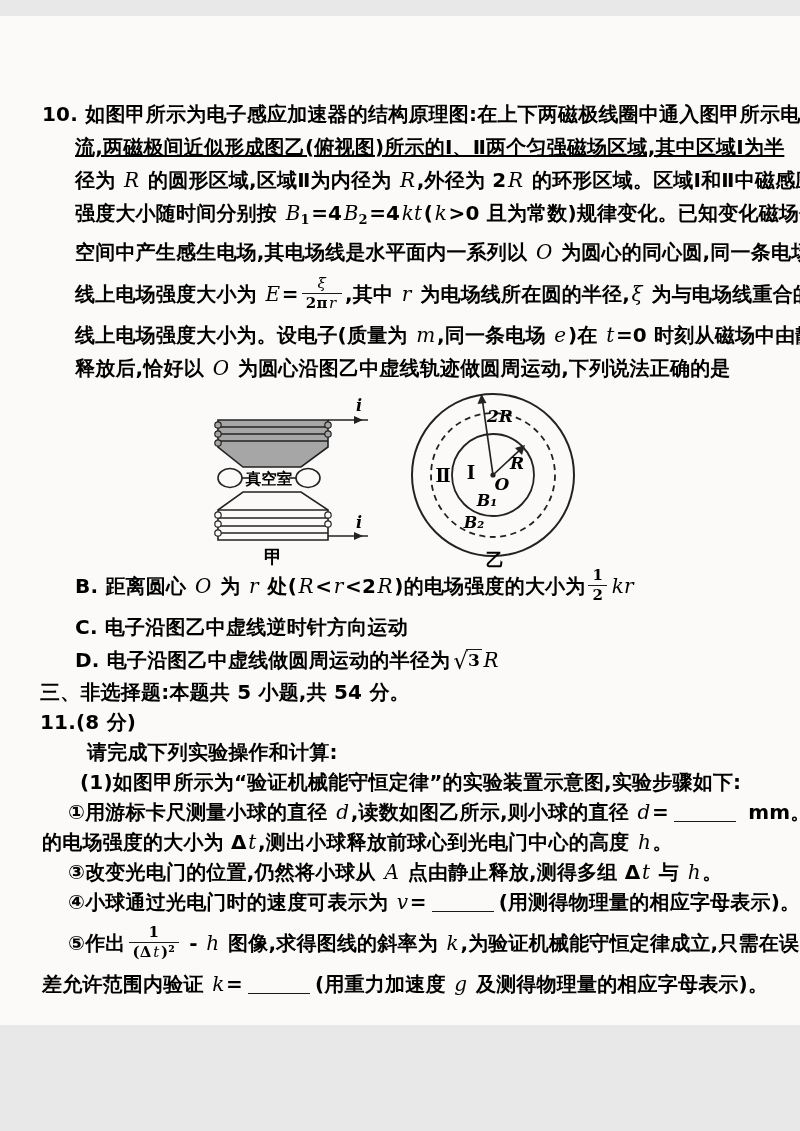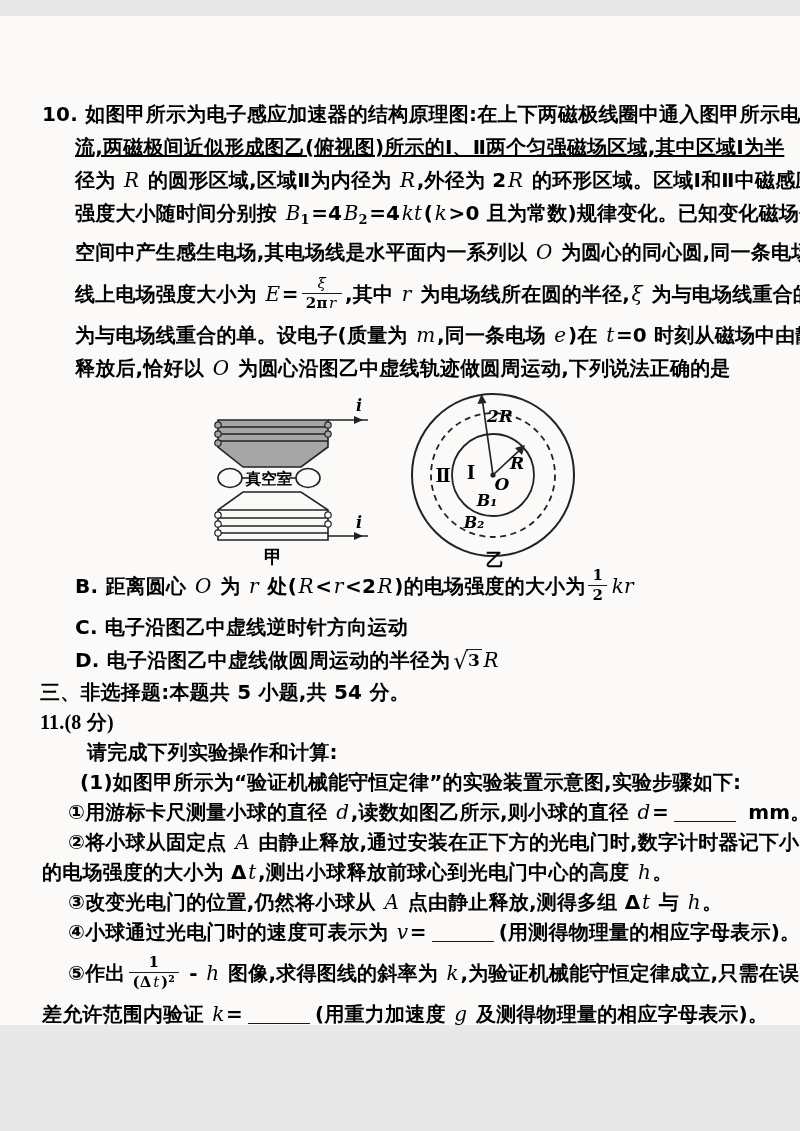--- a/index.html
+++ b/index.html
@@ -69,21 +69,21 @@
 <div class="page">
   <div class="content">
 
     <div class="block stem">
         <div class="line" style="padding-left: 2px;"><span class="tx">10. 如图甲所示为电子感应加速器的结构原理图:在上下两磁极线圈中通入图甲所示电</span></div>
         <div class="line" style="padding-left: 35px; text-decoration: underline;"><span class="tx">流,两磁极间近似形成图乙(俯视图)所示的Ⅰ、Ⅱ两个匀强磁场区域,其中区域Ⅰ为半</span></div>
         <div class="line" style="padding-left: 35px;"><span class="tx">径为 </span><span class="var">R</span><span class="tx"> 的圆形区域,区域Ⅱ为内径为 </span><span class="var">R</span><span class="tx">,外径为 2</span><span class="var">R</span><span class="tx"> 的环形区域。区域Ⅰ和Ⅱ中磁感应</span></div>
         <div class="line" style="padding-left: 35px;"><span class="tx">强度大小随时间分别按 </span><span class="var">B<sub>1</sub></span><span class="tx">=4</span><span class="var">B<sub>2</sub></span><span class="tx">=4</span><span class="var">kt</span><span class="tx">(</span><span class="var">k</span><span class="tx">&gt;0 且为常数)规律变化。已知变化磁场会在</span></div>
         <div class="line" style="padding-left: 35px;"><span class="tx">空间中产生感生电场,其电场线是水平面内一系列以 </span><span class="var">O</span><span class="tx"> 为圆心的同心圆,同一条电场</span></div>
         <div class="line tall" style="padding-left: 35px;"><span class="tx">线上电场强度大小为 </span><span class="var">E</span><span class="tx">=</span><span class="frac"><span class="fn"><span class="var">ξ</span></span><span class="fd"><span class="tx">2π</span><span class="var">r</span></span></span><span class="tx">,其中 </span><span class="var">r</span><span class="tx"> 为电场线所在圆的半径,</span><span class="var">ξ</span><span class="tx"> 为与电场线重合的单</span></div>
-        <div class="line" style="padding-left: 35px;"><span class="tx">为与电场线重合的单。设电子(质量为 </span><span class="var">m</span><span class="tx">,同一条电场 </span><span class="var">e</span><span class="tx">)在 </span><span class="var">t</span><span class="tx">=0 时刻从磁场中由静止</span></div>
+        <div class="line" style="padding-left: 35px;"><span class="tx">线上电场强度大小为。设电子(质量为 </span><span class="var">m</span><span class="tx">,同一条电场 </span><span class="var">e</span><span class="tx">)在 </span><span class="var">t</span><span class="tx">=0 时刻从磁场中由静止</span></div>
         <div class="line" style="padding-left: 35px;"><span class="tx">释放后,恰好以 </span><span class="var">O</span><span class="tx"> 为圆心沿图乙中虚线轨迹做圆周运动,下列说法正确的是</span></div>
       </div>
 
     <div class="block figures">
 
       <svg class="fig-jia" width="175" height="182" viewBox="0 0 175 182">
         <g>
           <polygon points="20,31 130,31 130,58 103,78 45,78 20,58" fill="#a6a6a6" stroke="#222" stroke-width="1.6"></polygon>
           <line x1="20" y1="38" x2="130" y2="38" stroke="#222" stroke-width="1.4"></line>
           <line x1="20" y1="45" x2="130" y2="45" stroke="#222" stroke-width="1.4"></line>
@@ -156,25 +156,24 @@
         <div class="line tall" style="padding-left: 35px;"><span class="tx">B. 距离圆心 </span><span class="var">O</span><span class="tx"> 为 </span><span class="var">r</span><span class="tx"> 处(</span><span class="var">R</span><span class="tx">&lt;</span><span class="var">r</span><span class="tx">&lt;2</span><span class="var">R</span><span class="tx">)的电场强度的大小为</span><span class="frac"><span class="fn"><span class="tx">1</span></span><span class="fd"><span class="tx">2</span></span></span><span class="var">kr</span></div>
         <div class="line" style="padding-left: 35px;"><span class="tx">C. 电子沿图乙中虚线逆时针方向运动</span></div>
         <div class="line" style="padding-left: 35px;"><span class="tx">D. 电子沿图乙中虚线做圆周运动的半径为</span><span class="sqrt"><span class="rad">√</span><span class="radb">3</span></span><span class="var">R</span></div>
       </div>
 
     <div class="block sec">
         <div class="line" style="padding-left: 0px;"><span class="tx">三、非选择题:本题共 5 小题,共 54 分。</span></div>
       </div>
 
     <div class="block q11">
-        <div class="line" style="padding-left: 0px; font-family: Liberation Serif, serif;"><span class="tx">11.(8 分)</span></div>
+        <div class="line" style="padding-left: 0px;"><span class="tx">11.(8 分)</span></div>
         <div class="line" style="padding-left: 47px;"><span class="tx">请完成下列实验操作和计算:</span></div>
         <div class="line" style="padding-left: 40px;"><span class="tx">(1)如图甲所示为“验证机械能守恒定律”的实验装置示意图,实验步骤如下:</span></div>
         <div class="line" style="padding-left: 28px;"><span class="tx">①用游标卡尺测量小球的直径 </span><span class="var">d</span><span class="tx">,读数如图乙所示,则小球的直径 </span><span class="var">d</span><span class="tx">=</span><span class="blank" style="width: 62px;"></span><span class="tx"> mm。</span></div>
-        <div class="line" style="padding-left: 28px;"><span class="tx">②将小球从固定点 </span><span class="var">A</span><span class="tx"> 由静止释放,通过安装在正下方的光电门时,数字计时器记下小</span></div>
         <div class="line" style="padding-left: 2px;"><span class="tx">的电场强度的大小为 Δ</span><span class="var">t</span><span class="tx">,测出小球释放前球心到光电门中心的高度 </span><span class="var">h</span><span class="tx">。</span></div>
         <div class="line" style="padding-left: 28px;"><span class="tx">③改变光电门的位置,仍然将小球从 </span><span class="var">A</span><span class="tx"> 点由静止释放,测得多组 Δ</span><span class="var">t</span><span class="tx"> 与 </span><span class="var">h</span><span class="tx">。</span></div>
         <div class="line" style="padding-left: 28px;"><span class="tx">④小球通过光电门时的速度可表示为 </span><span class="var">v</span><span class="tx">=</span><span class="blank" style="width: 62px;"></span><span class="tx">(用测得物理量的相应字母表示)。</span></div>
         <div class="line tall" style="padding-left: 28px;"><span class="tx">⑤作出</span><span class="frac"><span class="fn"><span class="tx">1</span></span><span class="fd"><span class="tx">(Δ</span><span class="var">t</span><span class="tx">)²</span></span></span><span class="tx"> - </span><span class="var">h</span><span class="tx"> 图像,求得图线的斜率为 </span><span class="var">k</span><span class="tx">,为验证机械能守恒定律成立,只需在误</span></div>
         <div class="line" style="padding-left: 2px;"><span class="tx">差允许范围内验证 </span><span class="var">k</span><span class="tx">=</span><span class="blank" style="width: 62px;"></span><span class="tx">(用重力加速度 </span><span class="var">g</span><span class="tx"> 及测得物理量的相应字母表示)。</span></div>
       </div>
 
   </div>
 
   <div class="footer">物理试题 第4页 (共8页)</div>

